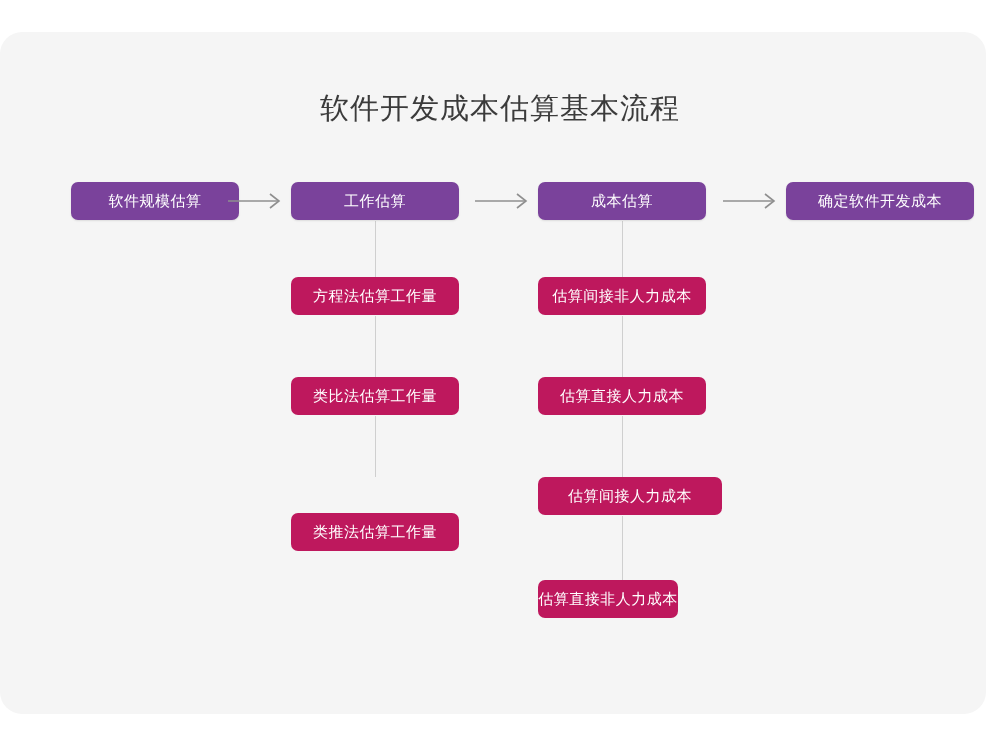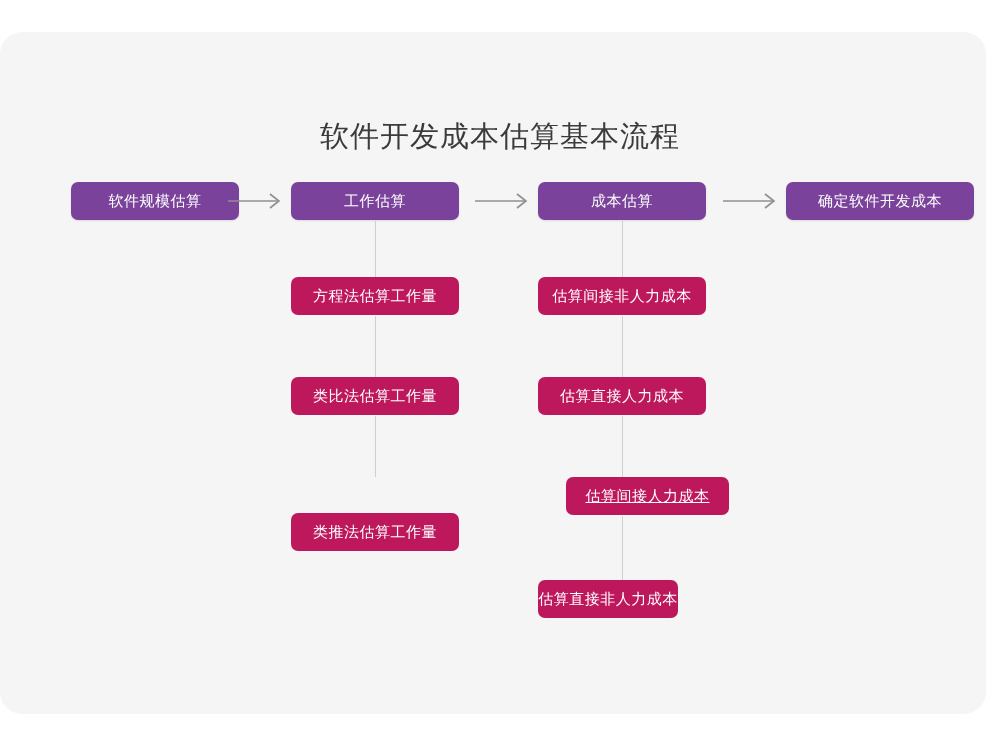--- a/index.html
+++ b/index.html
@@ -32,21 +32,20 @@
     left: 0;
     top: 88px;
     width: 1000px;
     text-align: center;
     font-size: 29px;
     line-height: 40px;
     font-weight: 400;
     color: #3b3b3b;
     letter-spacing: 1px;
     white-space: nowrap;
-    margin-top: 28px;
   }
 
   
   .node {
     position: absolute;
     box-sizing: border-box;
     display: flex;
     align-items: center;
     justify-content: center;
     border-radius: 7px;
@@ -149,19 +148,19 @@
 </div>
 
 <div class="node secondary" style="left:538px; top:277px; width:168px;">
   <span>估算间接非人力成本</span>
 </div>
 
 <div class="node secondary" style="left:538px; top:377px; width:168px;">
   <span>估算直接人力成本</span>
 </div>
 
-<div class="node secondary" style="left:566px; top:477px; width:163px;text-decoration:underline;">
+<div class="node secondary" style="left:538px; top:477px; width:184px;">
   <span>估算间接人力成本</span>
 </div>
 
 <div class="node secondary" style="left:538px; top:580px; width:140px;">
   <span>估算直接非人力成本</span>
 </div>
 
 </body></html>

